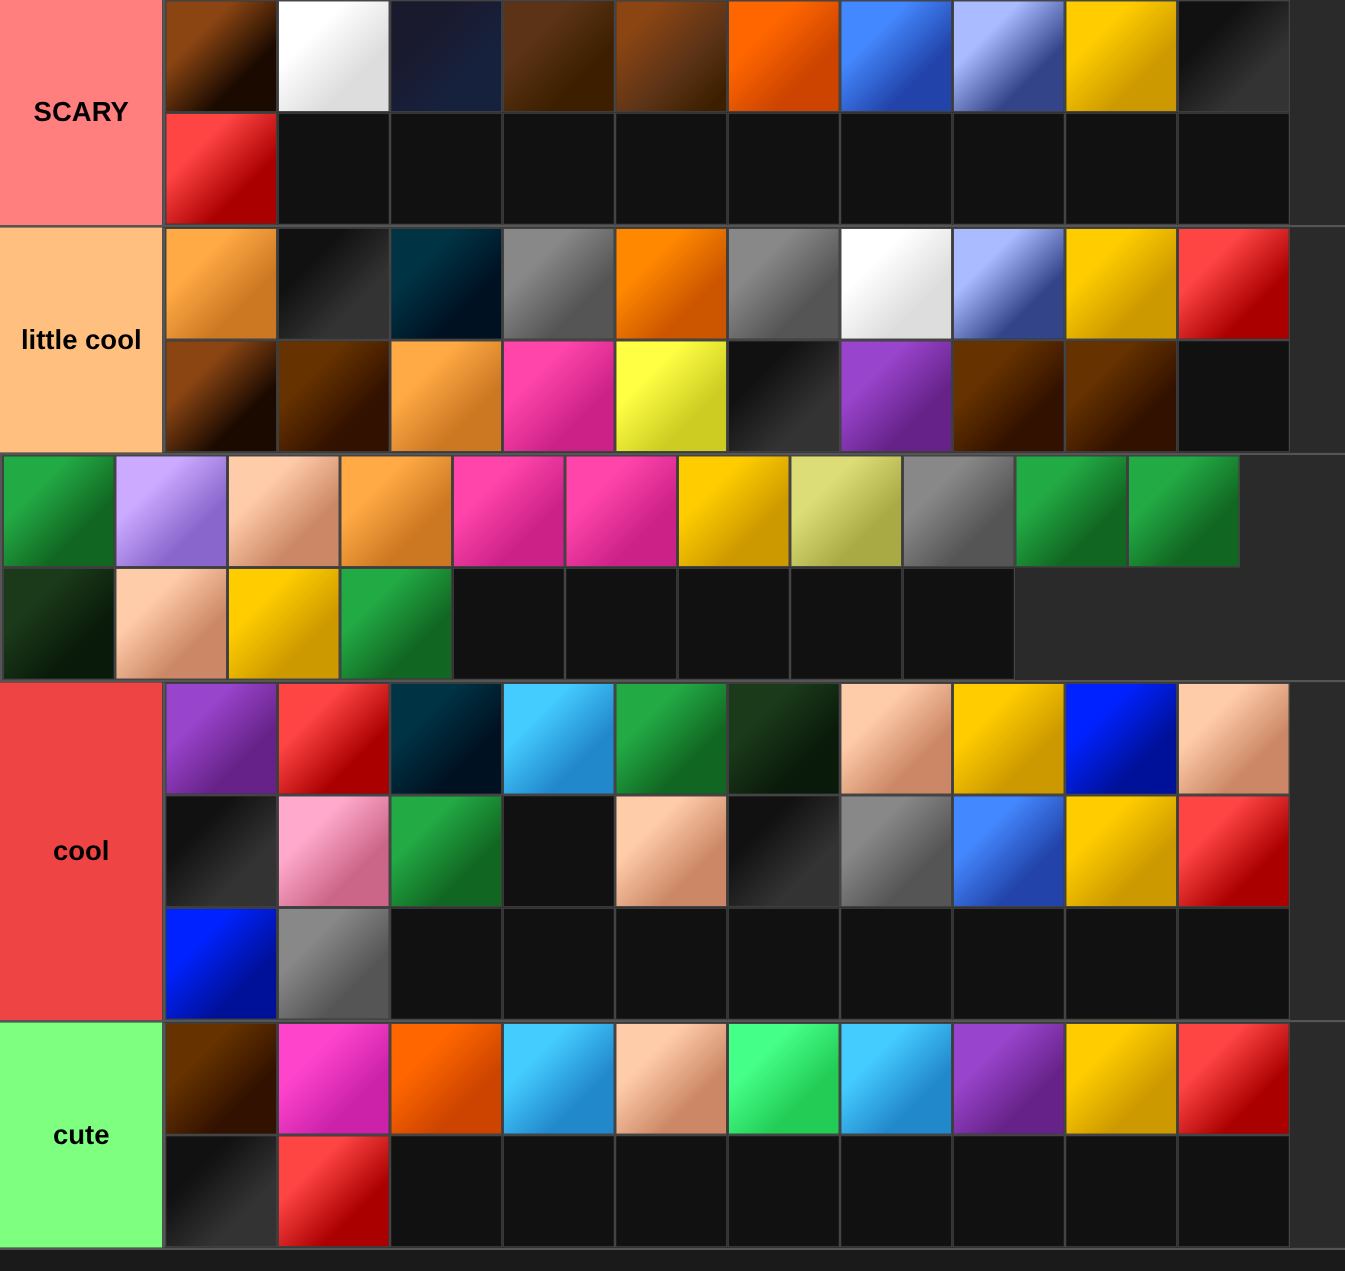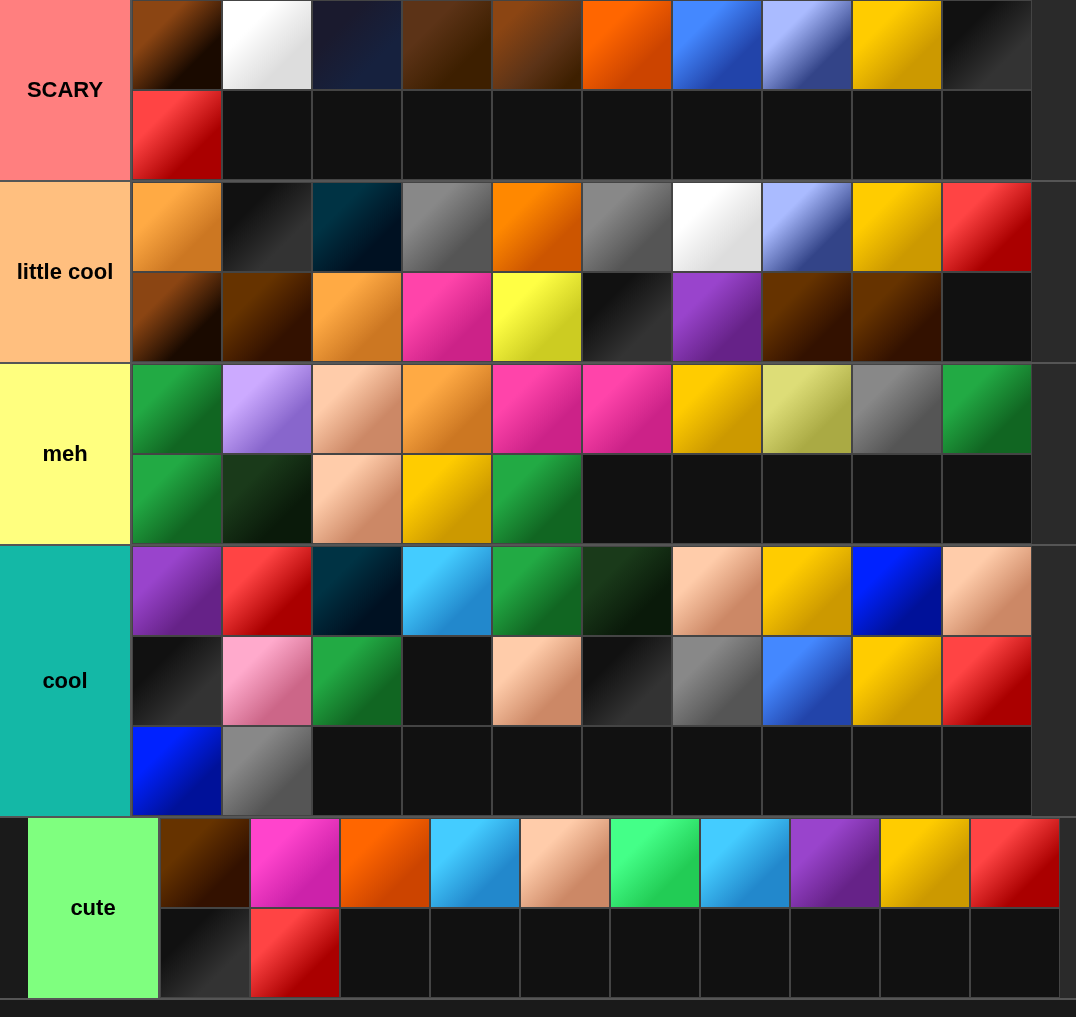--- a/index.html
+++ b/index.html
@@ -40,22 +40,22 @@
       height: 90px;
       border: 1px solid #444;
       overflow: hidden;
       flex-shrink: 0;
     }
 
     
     .scary { background-color: #ff7f7f; }
     .little-scary { background-color: #ffbf7f; }
     .meh { background-color: #ffff7f; }
-    .cool { background-color: #14b8a6; }
-    .cute { background-color: #7fff7f; margin-left: 28px; }
+    .cool { background-color: #ef4444; }
+    .cute { background-color: #7fff7f; }
 
     
     .char-1 { background: linear-gradient(135deg, #8B4513 30%, #1a0a00 70%); }
     .char-2 { background: linear-gradient(135deg, #fff 30%, #ddd 70%); }
     .char-3 { background: linear-gradient(135deg, #1a1a2e 30%, #16213e 70%); }
     .char-4 { background: linear-gradient(135deg, #5c3317 30%, #3d1f00 70%); }
     .char-5 { background: linear-gradient(135deg, #8B4513 20%, #5c3317 60%, #3d1f00 90%); }
     .char-6 { background: linear-gradient(135deg, #ff6600 30%, #cc4400 70%); }
     .char-7 { background: linear-gradient(135deg, #4488ff 30%, #2244aa 70%); }
     .char-8 { background: linear-gradient(135deg, #aabbff 30%, #334488 70%); }
@@ -219,21 +219,20 @@
         </div>
         <div class="tier-item char-20" title="Springtrap brown">
           <div class="tier-item-label"></div>
         </div>
         <div class="tier-item bg-dark" title="empty">
           <div class="tier-item-label"></div>
         </div>
       </div>
     </div>
     <div class="tier-row">
-      <div class="tier-label meh">meh</div>
       <div class="tier-items">
         <div class="tier-item char-14" title="Trash Gang">
           <div class="tier-item-label"></div>
         </div>
         <div class="tier-item char-25" title="Ballora">
           <div class="tier-item-label"></div>
         </div>
         <div class="tier-item char-22" title="JJ">
           <div class="tier-item-label"></div>
         </div>

